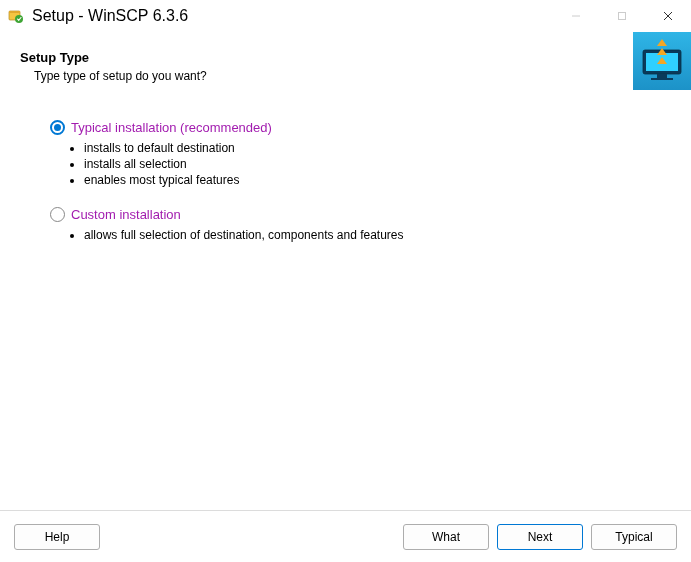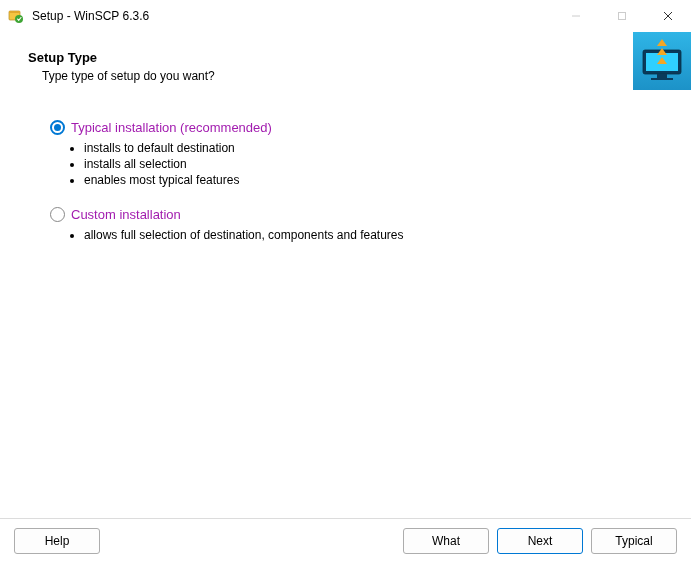--- a/index.html
+++ b/index.html
@@ -19,40 +19,40 @@
       padding-left: 8px;
       background: #ffffff;
     }
     .titlebar .app-icon {
       width: 16px; height: 16px;
       margin-right: 8px;
       display: inline-flex;
       align-items: center; justify-content: center;
     }
     .titlebar .title-text {
-      font-size: 12px;
+      font-size: 16px;
       color: #000;
       flex: 1;
     }
     .win-controls {
       display: flex;
       height: 100%;
     }
     .win-btn {
       width: 46px; height: 32px;
       display: flex; align-items: center; justify-content: center;
       font-size: 13px;
       color: #333;
     }
     .win-btn.disabled { color: #ccc; }
     .win-btn svg { stroke: currentColor; fill: none; }
     
     .header-area {
       position: relative;
-      padding: 18px 28px 10px 28px;
+      padding: 18px 28px 10px 20px;
       min-height: 78px;
     }
     .header-title {
       font-weight: bold;
       font-size: 13px;
       margin-bottom: 4px;
     }
     .header-sub {
       font-size: 12px;
       margin-left: 14px;
@@ -105,21 +105,21 @@
       font-size: 12px;
       color: #000;
     }
     .sub-bullets li {
       margin-bottom: 2px;
     }
     
     .footer {
       position: absolute;
       bottom: 0; left: 0; right: 0;
-      height: 44px;
+      height: 52px;
       border-top: 1px solid #dcdcdc;
       display: flex;
       align-items: center;
       padding: 0 14px;
     }
     .footer .spacer { flex: 1; }
     .btn {
       min-width: 86px;
       height: 26px;
       border: 1px solid #adadad;

